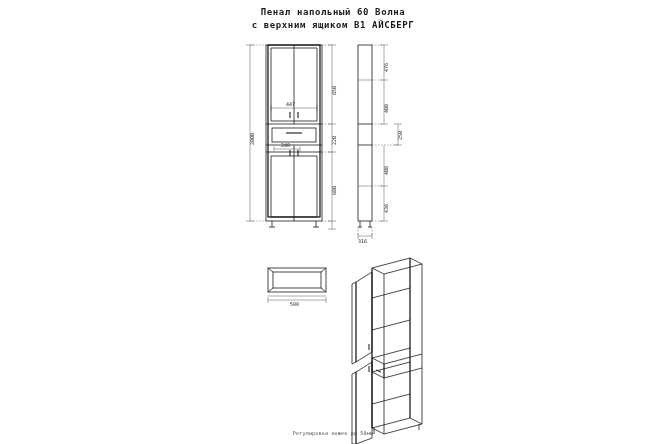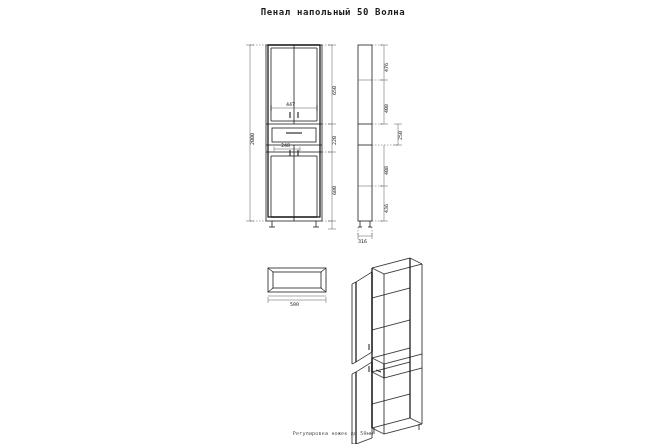--- a/index.html
+++ b/index.html
@@ -58,21 +58,22 @@
   .lbl.rot {
     transform: rotate(-90deg);
     transform-origin: left top;
   }
 </style>
 </head>
 <body>
 
 <div id="page">
 
-  <div class="title l1">Пенал напольный 50 Волна</div>
+  <div class="title l1">Пенал напольный 60 Волна</div>
+  <div class="title l2">с верхним ящиком В1 АЙСБЕРГ</div>
 
   <svg class="draw" viewBox="0 0 666 444">
     <g fill="none" stroke="#1c1c1c" stroke-width="0.8">
 
       <g>
         <rect x="268" y="45" width="52" height="172"></rect>
         <rect x="268" y="45" width="52" height="172"></rect>
 
         <rect x="266" y="45" width="56" height="176"></rect>
 

